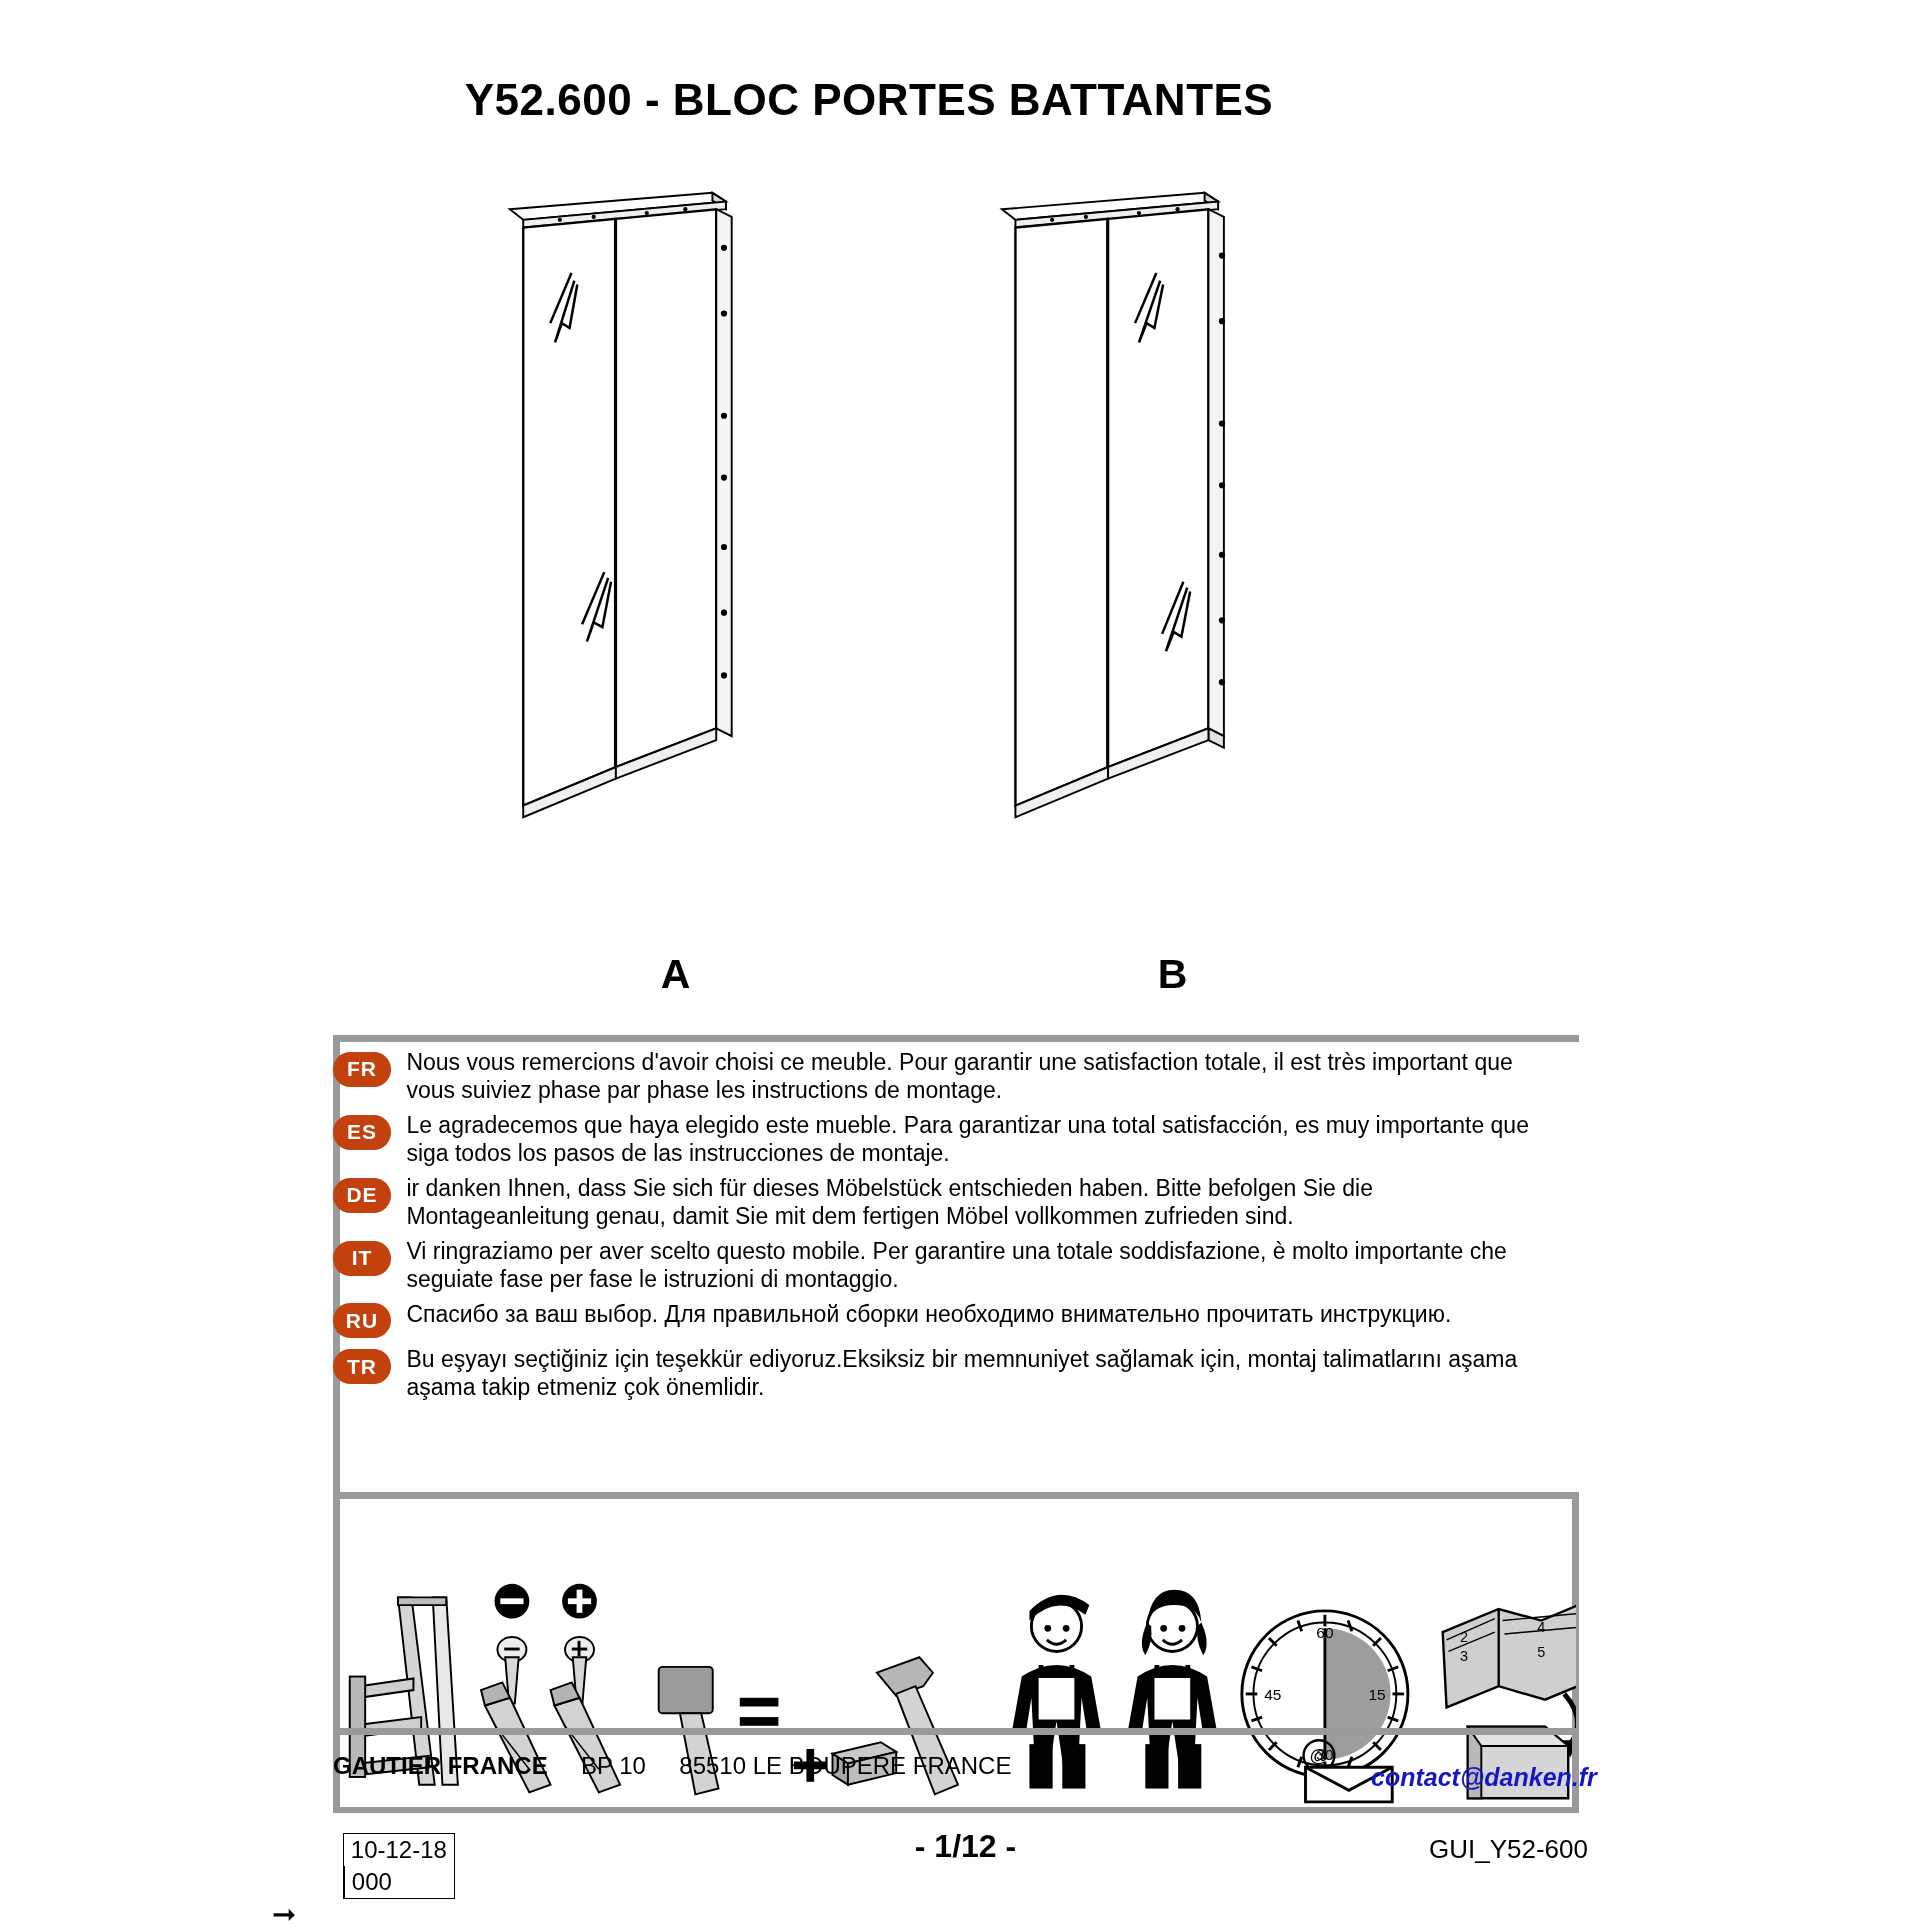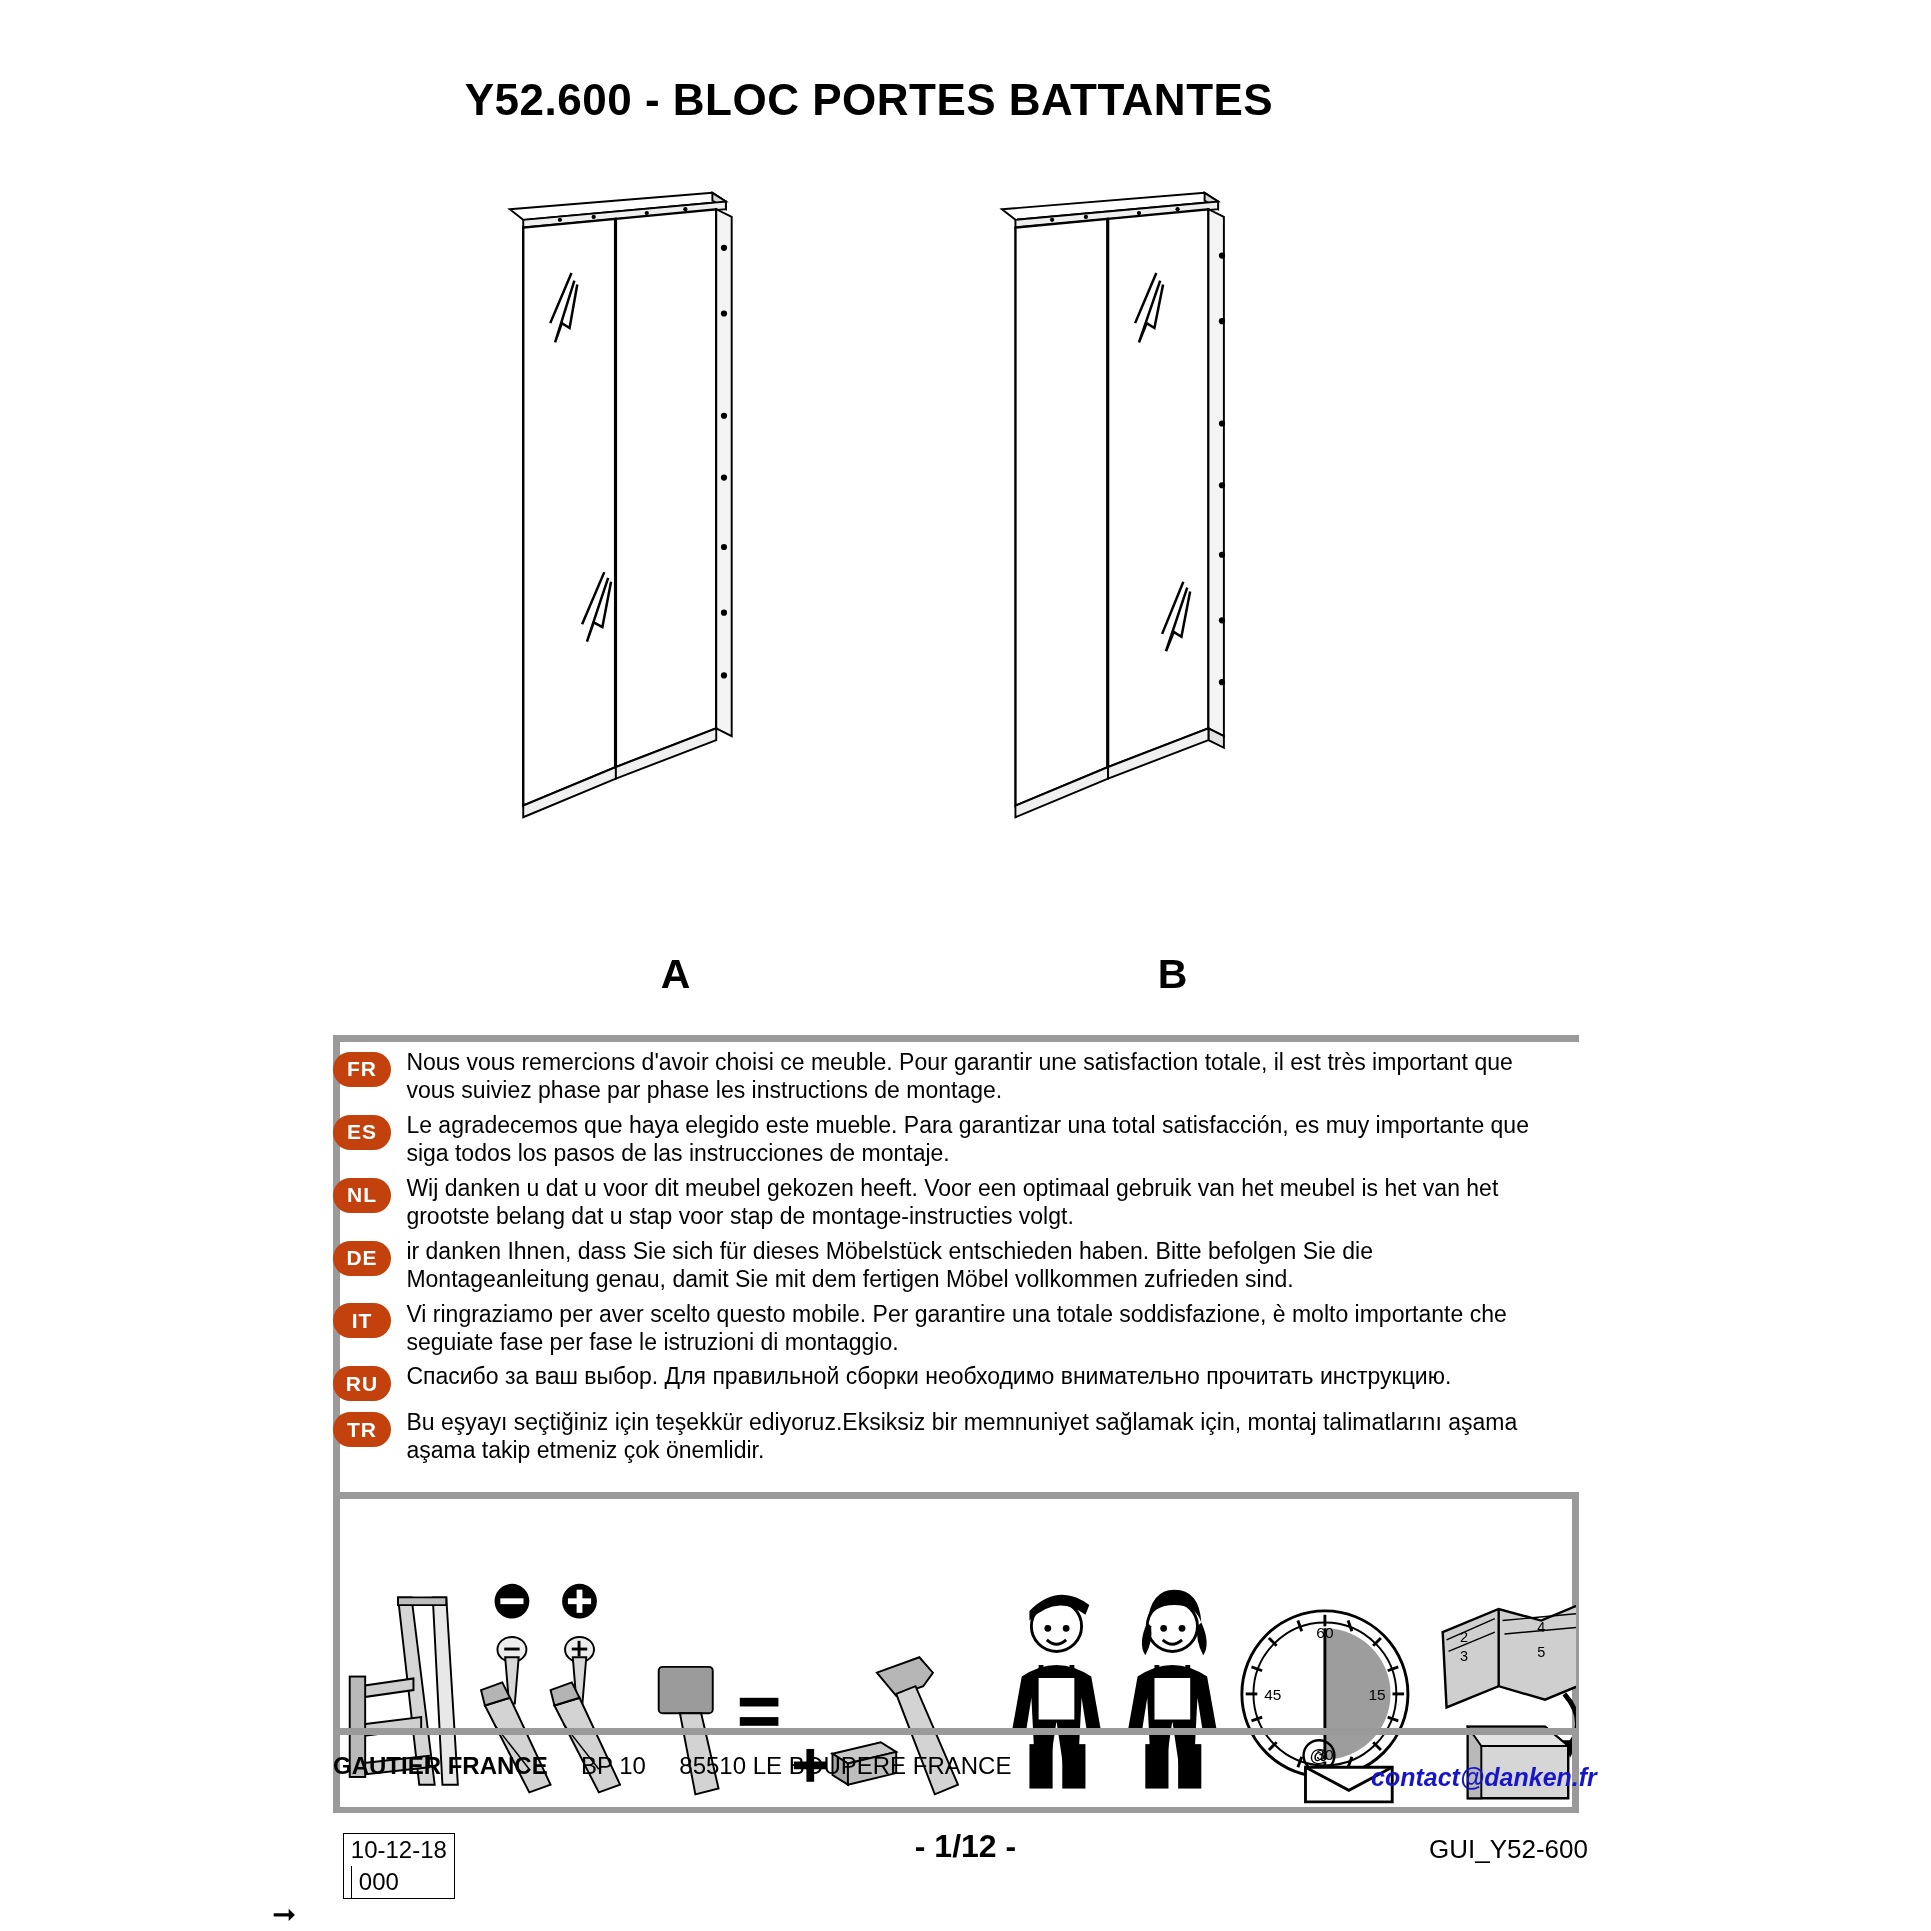--- a/index.html
+++ b/index.html
@@ -122,21 +122,21 @@
   }
   .date-box {
     position:absolute;
     top:1833px; left:343px;
     border:1.9px solid #000;
     font-size:24px;
     display:flex;
     flex-direction:column;
   }
   .date-box span { padding:1.9px 6.8px; }
-  .date-box .sep { border-left:1.9px solid #000;margin-left:7px; }
+  .date-box .sep { border-left:1.9px solid #000; }
   .page-num {
     position:absolute;
     top:1828px; left:0; width:1931px;
     text-align:center;
     font-size:32px;
     font-weight:bold;
   }
   .ref {
     position:absolute;
     top:1834px; right:343px;
@@ -236,24 +236,20 @@
   <div class="lang-block">
     <div class="lang-row">
       <div class="lang-badge">FR</div>
       <div class="lang-text">Nous vous remercions d'avoir choisi ce meuble. Pour garantir une satisfaction totale, il est très important que vous suiviez phase par phase les instructions de montage.</div>
     </div>
     <div class="lang-row">
       <div class="lang-badge">ES</div>
       <div class="lang-text">Le agradecemos que haya elegido este mueble. Para garantizar una total satisfacción, es muy importante que siga todos los pasos de las instrucciones de montaje.</div>
     </div>
     <div class="lang-row">
-      <div class="lang-badge">NL</div>
-      <div class="lang-text">Wij danken u dat u voor dit meubel gekozen heeft. Voor een optimaal gebruik van het meubel is het van het grootste belang dat u stap voor stap de montage-instructies volgt.</div>
-    </div>
-    <div class="lang-row">
       <div class="lang-badge">DE</div>
       <div class="lang-text">ir danken Ihnen, dass Sie sich für dieses Möbelstück entschieden haben. Bitte befolgen Sie die Montageanleitung genau, damit Sie mit dem fertigen Möbel vollkommen zufrieden sind.</div>
     </div>
     <div class="lang-row">
       <div class="lang-badge">IT</div>
       <div class="lang-text">Vi ringraziamo per aver scelto questo mobile. Per garantire una totale soddisfazione, è molto importante che seguiate fase per fase le istruzioni di montaggio.</div>
     </div>
     <div class="lang-row">
       <div class="lang-badge">RU</div>
       <div class="lang-text">Спасибо за ваш выбор. Для правильной сборки необходимо внимательно прочитать инструкцию.</div>

